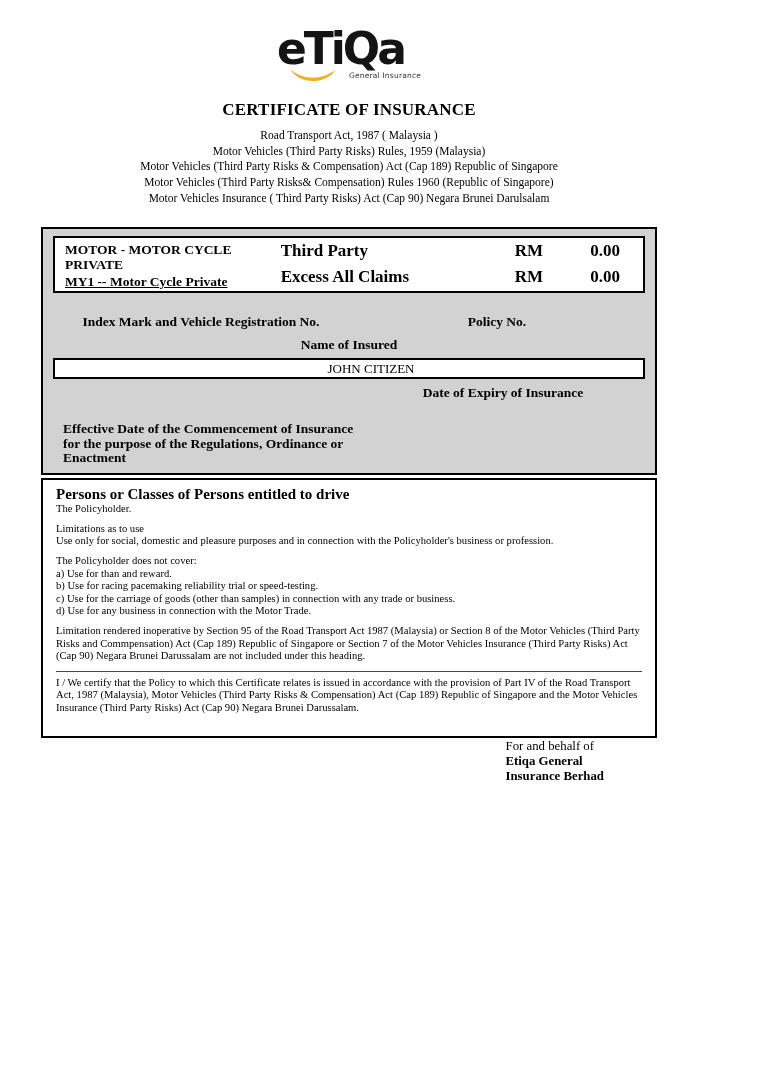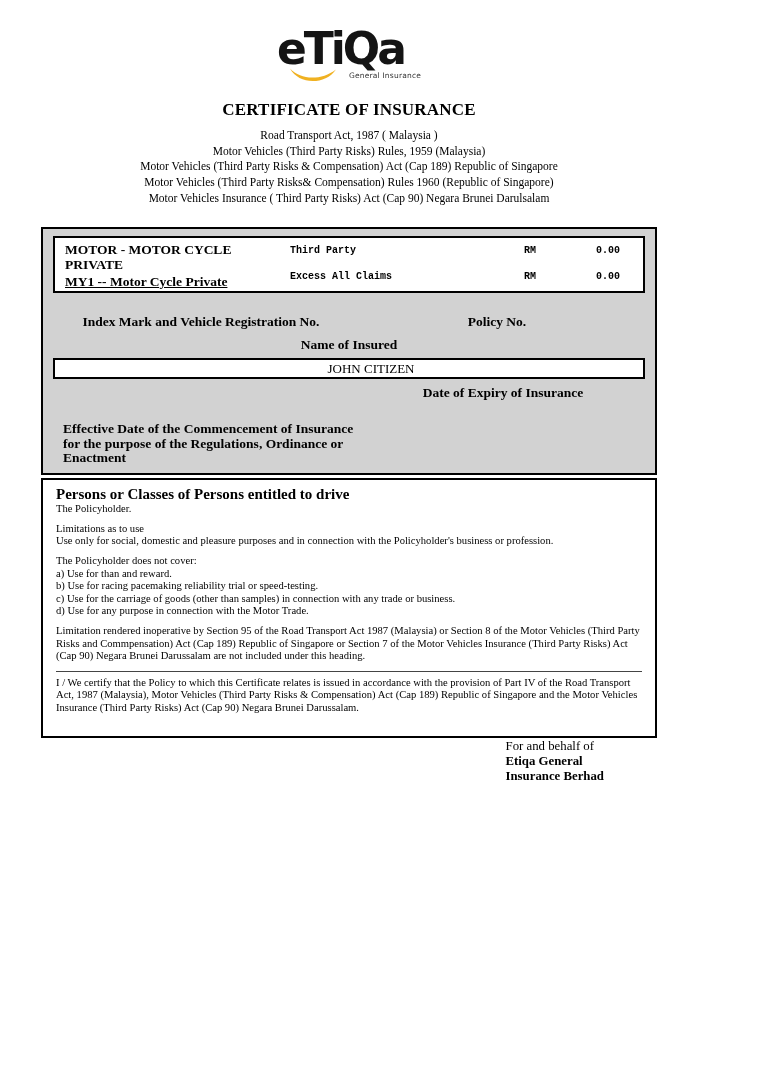--- a/index.html
+++ b/index.html
@@ -23,21 +23,21 @@
 
   
   .upper-table { width:616px; margin:20px auto 0; border:2px solid #000; background:#d2d2d2;
                  padding:7px 10px 7px 10px; }
   .policy-box { border:2px solid #000; background:#fff; height:57px; padding:4px 10px 2px 10px;
                 display:flex; }
   .policy-left { width:225px; display:flex; flex-direction:column; }
   .vehicle-class { font-weight:bold; font-size:13.5px; line-height:15px; width:185px; }
   .vehicle-code { font-weight:bold; font-size:13.5px; text-decoration:underline; margin-top:auto; line-height:15px; }
   .charges { flex:1; padding-top:1px; }
-  .charge-row { display:flex; font-weight:bold; font-size:10px; line-height:15px;font-family:Liberation Mono, monospace; }
+  .charge-row { display:flex; font-weight:bold; font-size:17px; line-height:15px; }
   .charge-row + .charge-row { margin-top:11px; }
   .charge-label { width:234px; }
   .charge-currency { flex:1; }
   .charge-amount { width:90px; text-align:right; padding-right:13px; }
 
   .two-col-headers { display:flex; margin-top:21px; font-weight:bold; font-size:13.5px; line-height:15px; }
   .two-col-headers > div { width:50%; text-align:center; }
 
   .input-row { display:flex; justify-content:space-between; margin-top:6px; }
   .input-box { border:2px solid #000; background:#fff; width:286px; height:21px;
@@ -137,21 +137,21 @@
 
     <div class="gap"></div>
     <div class="small">Limitations as to use</div>
     <div class="small">Use only for social, domestic and pleasure purposes and in connection with the Policyholder's business or profession.</div>
 
     <div class="gap"></div>
     <div class="small">The Policyholder does not cover:</div>
     <div class="small">a) Use for than and reward.</div>
     <div class="small">b) Use for racing pacemaking reliability trial or speed-testing.</div>
     <div class="small">c) Use for the carriage of goods (other than samples) in connection with any trade or business.</div>
-    <div class="small">d) Use for any purpose in connection with the Motor Trade.</div>
+    <div class="small">d) Use for any business in connection with the Motor Trade.</div>
 
     <div class="gap"></div>
     <div class="small">Limitation rendered inoperative by Section 95 of the Road Transport Act 1987 (Malaysia) or Section 8 of the Motor Vehicles (Third Party Risks and Commpensation) Act (Cap 189) Republic of Singapore or Section 7 of the Motor Vehicles Insurance (Third Party Risks) Act (Cap 90) Negara Brunei Darussalam are not included under this heading.</div>
 
     <hr class="sep-rule">
 
     <div class="small">I / We certify that the Policy to which this Certificate relates is issued in accordance with the provision of Part IV of the Road Transport Act, 1987 (Malaysia), Motor Vehicles (Third Party Risks &amp; Compensation) Act (Cap 189) Republic of Singapore and the Motor Vehicles Insurance (Third Party Risks) Act (Cap 90) Negara Brunei Darussalam.</div>
 
     <div class="signature">
       <div>For and behalf of</div>

